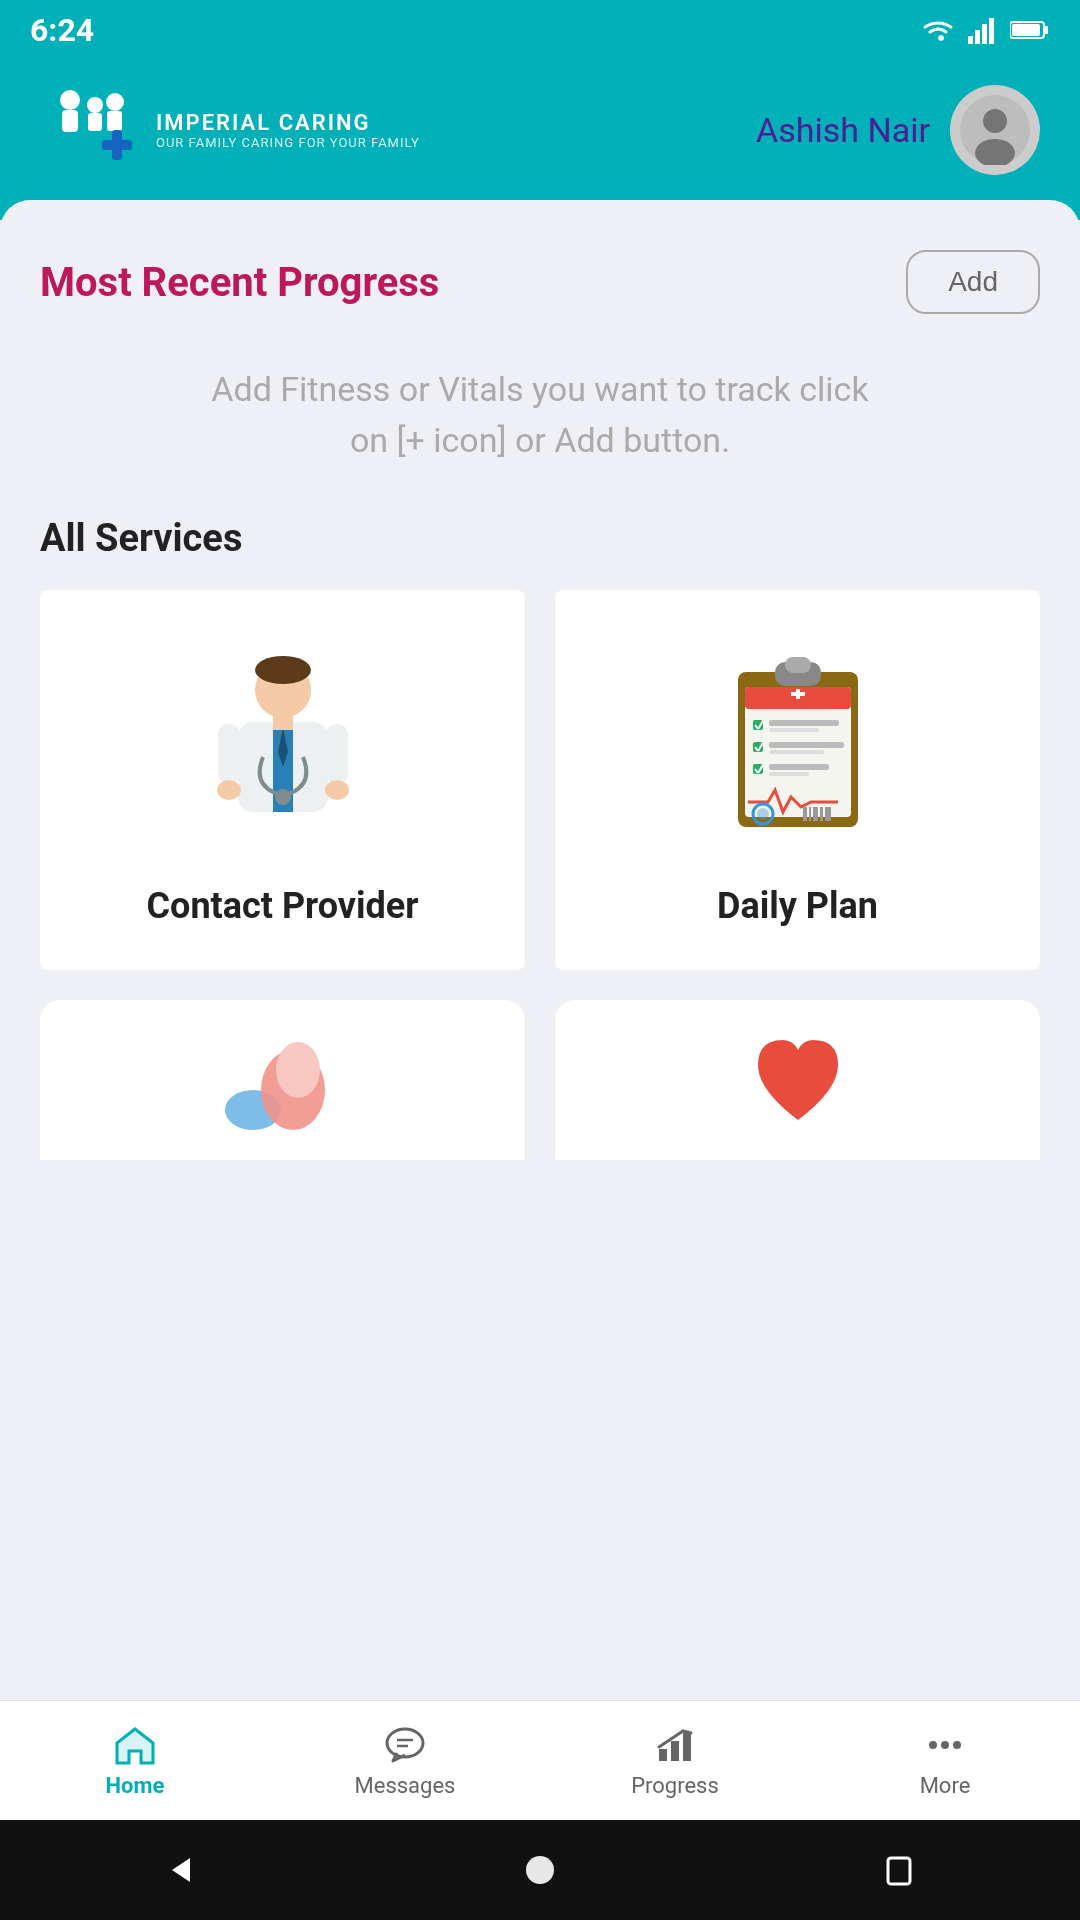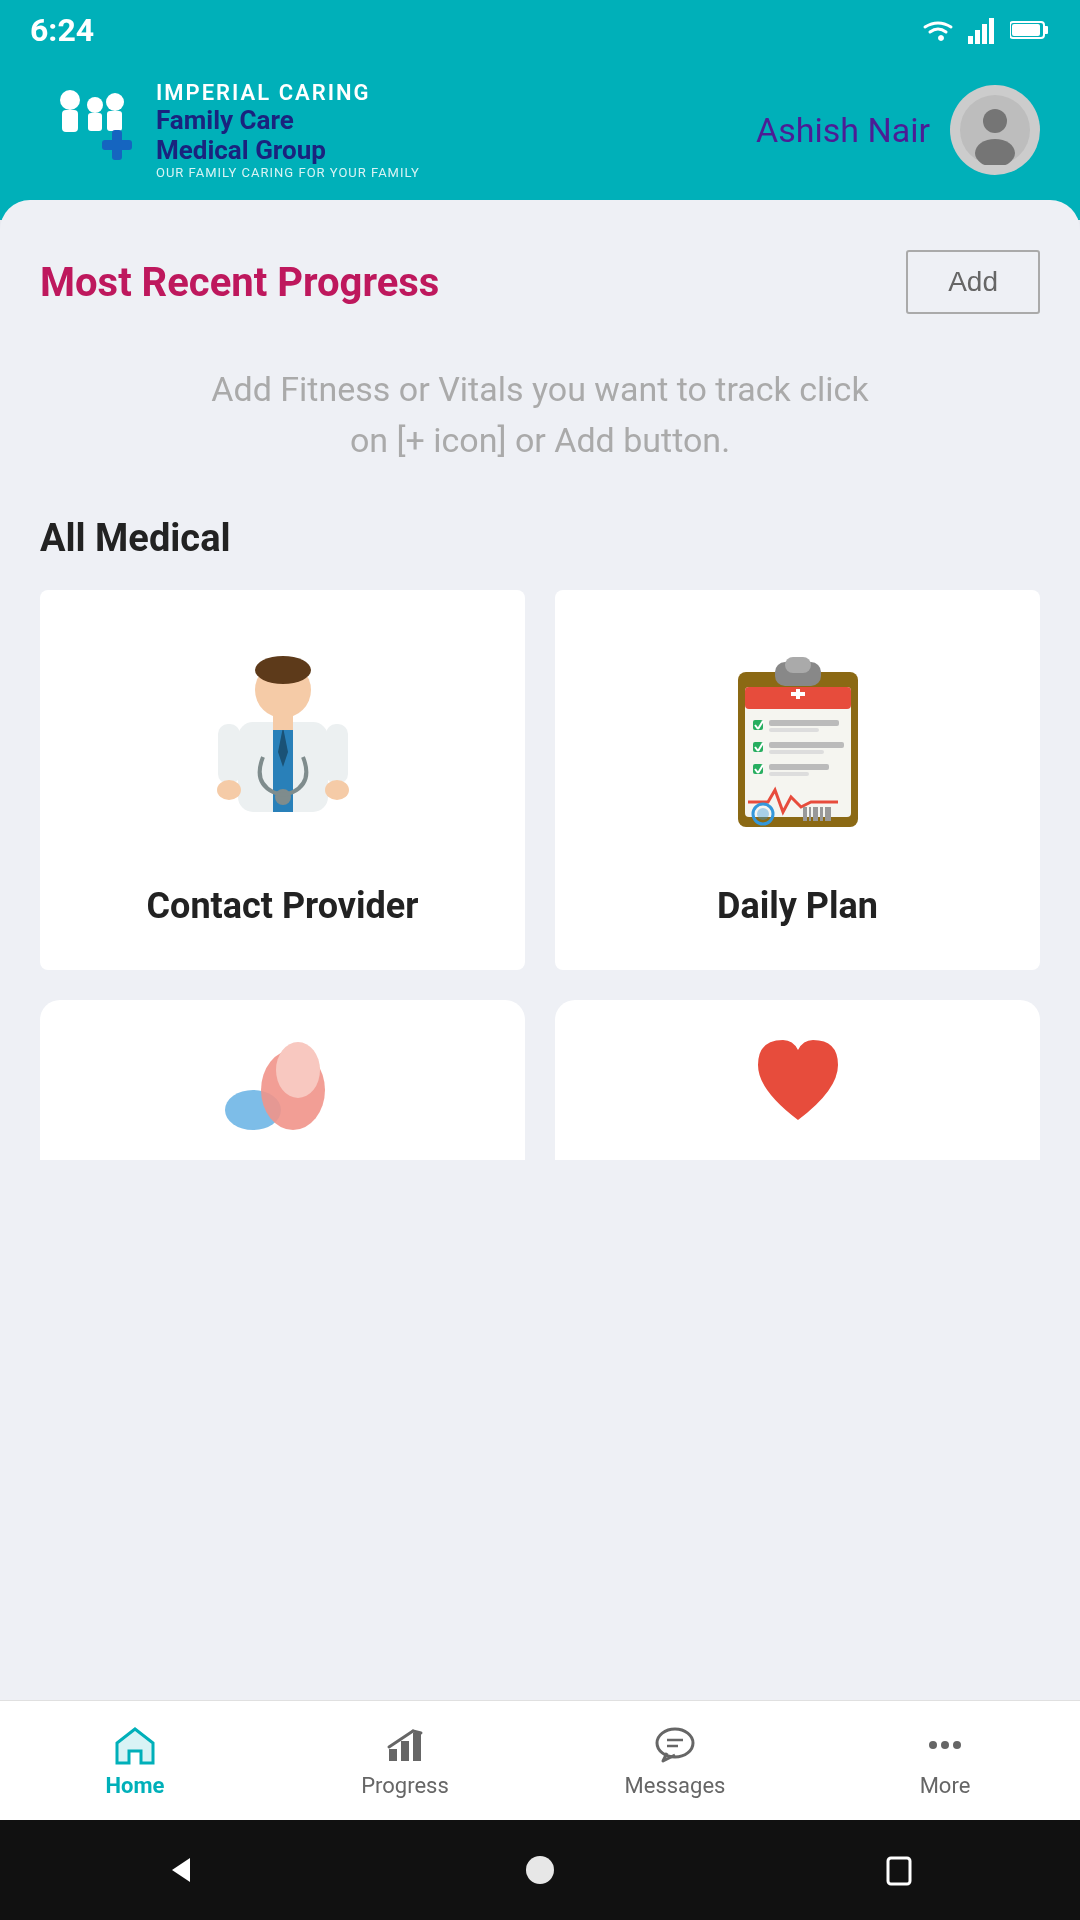--- a/index.html
+++ b/index.html
@@ -120,21 +120,21 @@
       justify-content: space-between;
       margin-bottom: 30px;
     }
     .section-title {
       font-size: 40px;
       font-weight: 700;
       color: #be185d;
     }
     .add-button {
       border: 2px solid #aaa;
-      border-radius: 3px;
+      border-radius: 20px;
       padding: 14px 40px;
       background: transparent;
       font-size: 28px;
       color: #666;
       cursor: pointer;
     }
 
     .progress-empty-text {
       text-align: center;
       color: #aaa;
@@ -303,23 +303,20 @@
       <circle cx="55" cy="25" r="8" fill="white"></circle>
       <rect x="48" y="33" width="14" height="18" rx="3" fill="white"></rect>
       <circle cx="75" cy="22" r="9" fill="white"></circle>
       <rect x="67" y="31" width="15" height="20" rx="3" fill="white"></rect>
 
       <rect x="62" y="60" width="30" height="10" rx="3" fill="#1565c0"></rect>
       <rect x="72" y="50" width="10" height="30" rx="3" fill="#1565c0"></rect>
     </svg>
     <div class="logo-text">
       <span class="logo-text-top">IMPERIAL CARING</span>
-      <span class="logo-text-mid">
-        <span>Family Care</span><br><span>Medical Group</span>
-      </span>
       <span class="logo-tagline">OUR FAMILY CARING FOR YOUR FAMILY</span>
     </div>
   </div>
 
   <div class="user-area">
     <span class="user-name">Ashish Nair</span>
     <div class="user-avatar">
 
       <svg viewBox="0 0 70 70" xmlns="http://www.w3.org/2000/svg">
         <circle cx="35" cy="35" r="35" fill="#bdbdbd"></circle>
@@ -333,21 +330,21 @@
 <div class="main-content">
 
   <div class="section-header">
     <span class="section-title">Most Recent Progress</span>
     <button class="add-button">Add</button>
   </div>
 
   <p class="progress-empty-text">Add Fitness or Vitals you want to track click on [+ icon] or Add button.</p>
 
   <div>
-    <h2 class="all-services-title">All Medical</h2>
+    <h2 class="all-services-title">All Services</h2>
 
     <div class="services-grid">
 
       <div class="service-card">
         <div class="service-icon-area">
 
           <svg class="doctor-svg" viewBox="0 0 150 190" xmlns="http://www.w3.org/2000/svg">
 
             <circle cx="75" cy="38" r="28" fill="#f5cba7"></circle>
 
@@ -454,39 +451,39 @@
   <div class="nav-item active">
     <svg width="44" height="44" viewBox="0 0 44 44" fill="none">
       <path d="M22 6 L40 20 L40 40 L28 40 L28 28 L16 28 L16 40 L4 40 L4 20 Z" stroke="#00b0b9" stroke-width="3" fill="none"></path>
       <path d="M22 6 L40 20 L40 40 L28 40 L28 28 L16 28 L16 40 L4 40 L4 20 Z" fill="#00b0b9" opacity="0.15"></path>
     </svg>
     <span class="nav-label" style="color:#00b0b9;font-weight:bold;font-size:22px;text-align:center;">Home</span>
   </div>
 
   <div class="nav-item">
     <svg width="44" height="44" viewBox="0 0 44 44" fill="none">
+      <ellipse cx="22" cy="20" rx="18" ry="14" stroke="#666" stroke-width="3" fill="none"></ellipse>
+      <path d="M14 30 L10 38 L22 32" stroke="#666" stroke-width="3" fill="none" stroke-linejoin="round"></path>
+      <line x1="14" y1="17" x2="30" y2="17" stroke="#666" stroke-width="2.5"></line>
+      <line x1="14" y1="23" x2="25" y2="23" stroke="#666" stroke-width="2.5"></line>
+    </svg>
+    <span class="nav-label">Messages</span>
+  </div>
+
+  <div class="nav-item">
+    <svg width="44" height="44" viewBox="0 0 44 44" fill="none">
       <rect x="6" y="26" width="8" height="12" fill="#666"></rect>
       <rect x="18" y="18" width="8" height="20" fill="#666"></rect>
       <rect x="30" y="10" width="8" height="28" fill="#666"></rect>
       <path d="M6 24 L18 16 L30 8" stroke="#666" stroke-width="3" stroke-linecap="round"></path>
       <path d="M30 8 L38 10" stroke="#666" stroke-width="3" stroke-linecap="round"></path>
     </svg>
     <span class="nav-label">Progress</span>
   </div>
 
-  <div class="nav-item">
-    <svg width="44" height="44" viewBox="0 0 44 44" fill="none">
-      <ellipse cx="22" cy="20" rx="18" ry="14" stroke="#666" stroke-width="3" fill="none"></ellipse>
-      <path d="M14 30 L10 38 L22 32" stroke="#666" stroke-width="3" fill="none" stroke-linejoin="round"></path>
-      <line x1="14" y1="17" x2="30" y2="17" stroke="#666" stroke-width="2.5"></line>
-      <line x1="14" y1="23" x2="25" y2="23" stroke="#666" stroke-width="2.5"></line>
-    </svg>
-    <span class="nav-label">Messages</span>
-  </div>
-
 
   <div class="nav-item">
     <svg width="44" height="44" viewBox="0 0 44 44" fill="none">
       <circle cx="10" cy="22" r="4" fill="#666"></circle>
       <circle cx="22" cy="22" r="4" fill="#666"></circle>
       <circle cx="34" cy="22" r="4" fill="#666"></circle>
     </svg>
     <span class="nav-label">More</span>
   </div>
 

